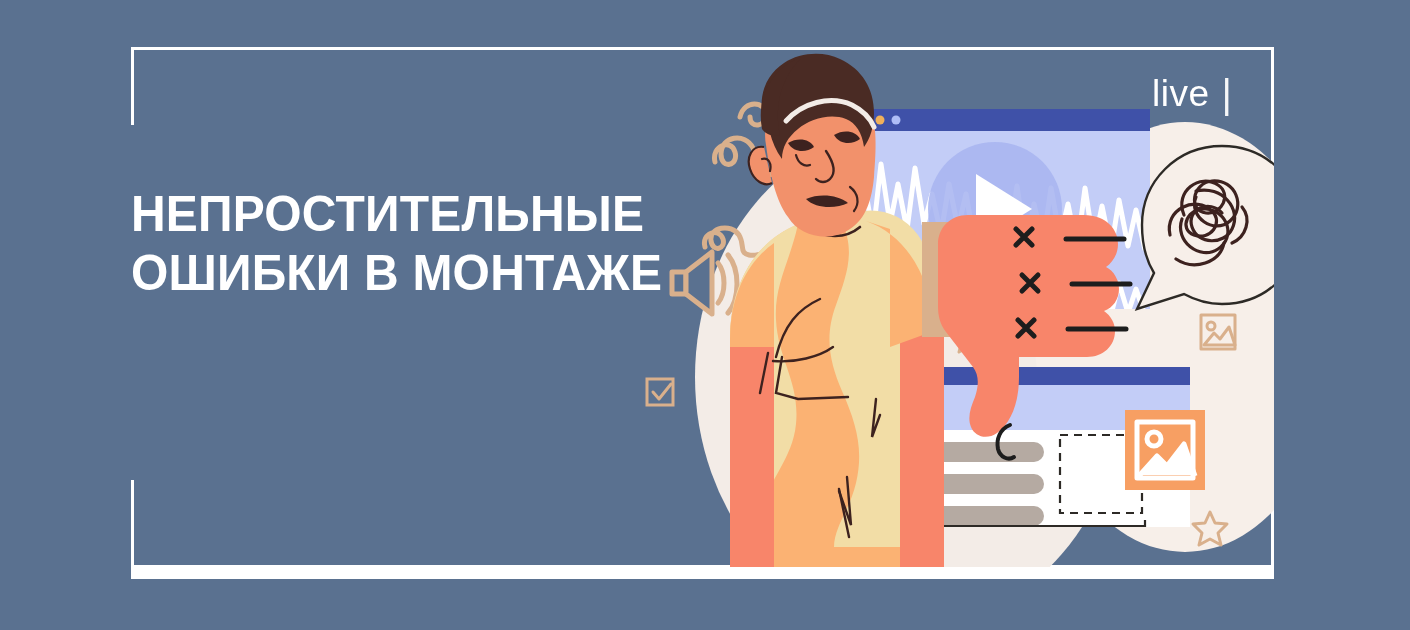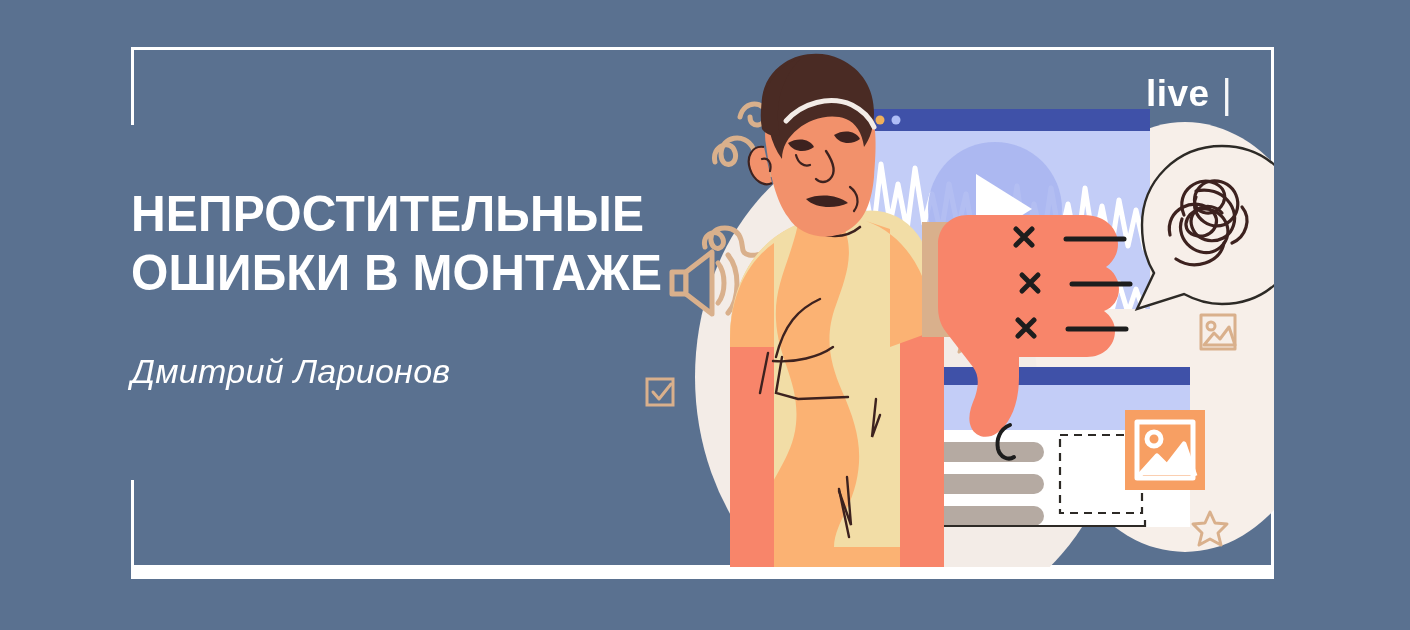--- a/index.html
+++ b/index.html
@@ -12,21 +12,21 @@
 
   
   .frame-top-h{position:absolute;left:131px;top:47px;width:1143px;height:3px;background:#fff;}
   .frame-top-v{position:absolute;left:131px;top:47px;width:3px;height:78px;background:#fff;}
   .frame-right-v{position:absolute;left:1271px;top:47px;width:3px;height:520px;background:#fff;}
   .frame-bot-v{position:absolute;left:131px;top:480px;width:3px;height:88px;background:#fff;}
   .frame-bot-bar{position:absolute;left:131px;top:565px;width:1143px;height:14px;background:#fff;}
 
   
   .logo{position:absolute;right:178px;top:72px;display:flex;align-items:baseline;gap:12px;color:#fff;}
-  .logo .lw-live{font-size:37px;font-weight:700;letter-spacing:.5px;line-height:1;}
+  .logo .lw-live{font-size:37px;font-weight:400;letter-spacing:.5px;line-height:1;}
   .logo .lw-sep{font-size:40px;font-weight:300;line-height:1;opacity:.95;position:relative;top:2px;}
   .logo .lw-classes{font-size:40px;font-weight:bold;letter-spacing:-.2px;line-height:1;}
 
   
   .title{
     position:absolute;left:131px;top:185px;width:600px;
     color:#fff;font-size:50px;font-weight:bold;line-height:1.18;
     letter-spacing:.2px;transform:scaleX(.96);transform-origin:left top;
     white-space:pre-line;
   }
@@ -217,15 +217,14 @@
     </svg>
   </div>
 
   <div class="logo">
     <span class="lw-live">live</span>
     <span class="lw-sep">|</span>
   </div>
 
   <div class="title">НЕПРОСТИТЕЛЬНЫЕ
 ОШИБКИ В МОНТАЖЕ</div>
-  <div class="subtitle">Дмитрий Ларионов</div>
 
 </div>
 
 </body></html>

